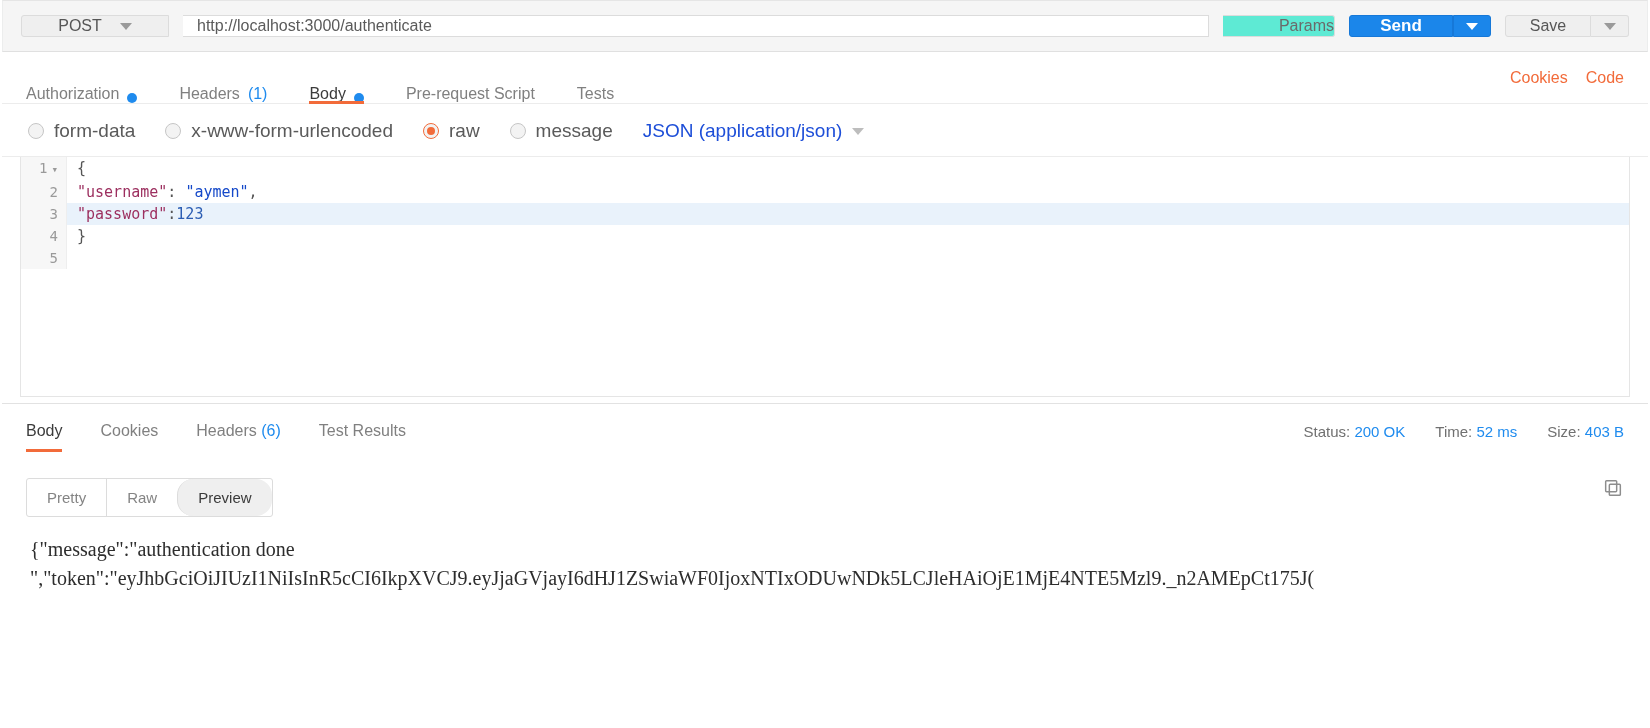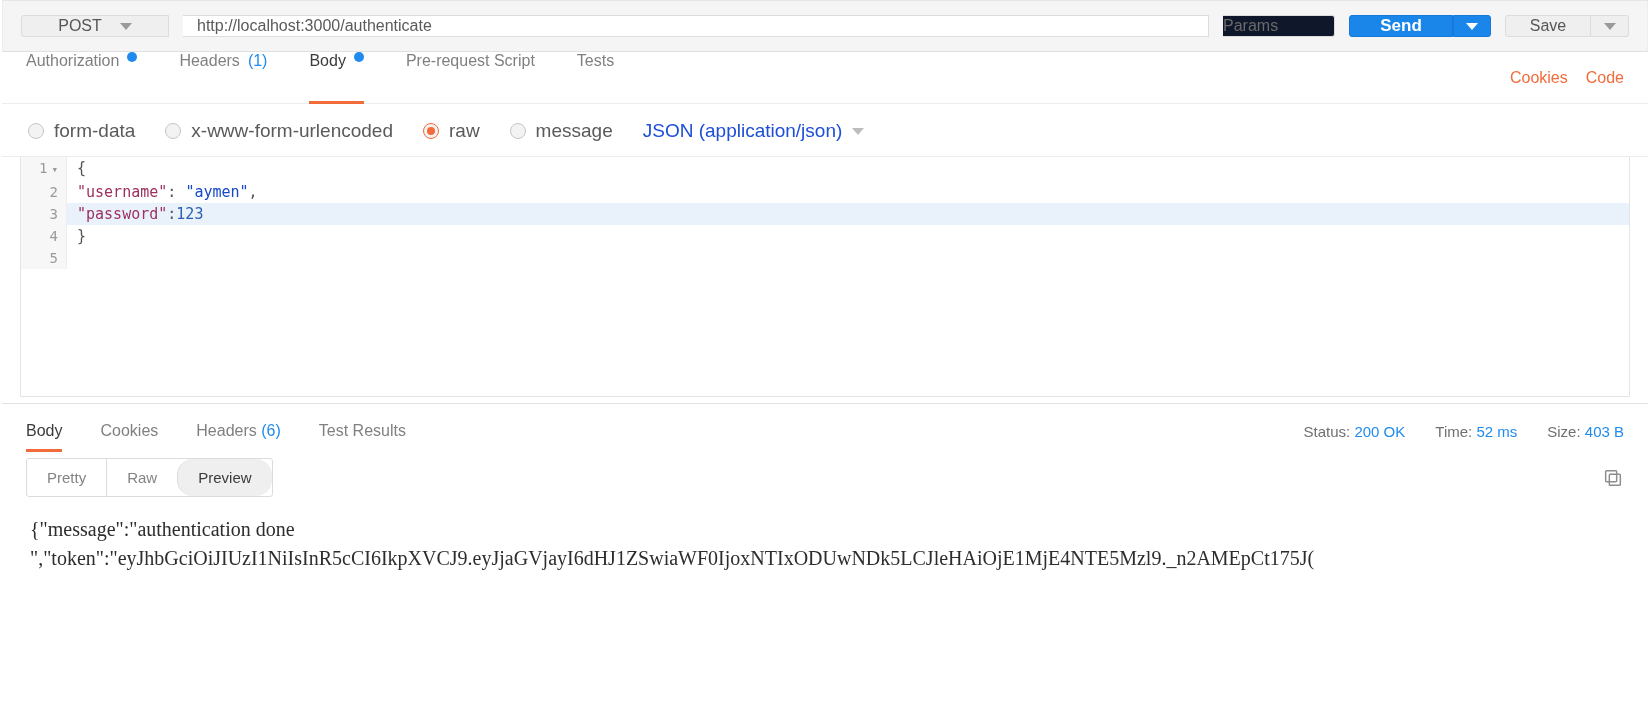--- a/index.html
+++ b/index.html
@@ -47,22 +47,22 @@
     background: #ffffff;
     border: 1px solid #dcdcdc;
     border-left: none;
     border-radius: 0;
     padding: 0 14px;
     color: #5a5a5a;
     font-size: 16px;
   }
   .params-btn {
     width: 112px;
-    display: flex; align-items: center; justify-content: flex-start;
-    background: #0f172a;
+    display: flex; align-items: center; justify-content: flex-end;
+    background: #5eead4;
     border: 1px solid #dcdcdc;
     border-left: none;
     border-radius: 0 3px 3px 0;
     font-size: 16px;
     color: #6a6a6a;
     cursor: pointer;
   }
 
   .btn-group { display: flex; }
   .send-btn {
@@ -102,21 +102,21 @@
   
   .req-tabs {
     display:flex;align-items:center;
     padding: 0 24px;
     height: 52px;
     border-bottom:1px solid #ececec;
     gap: 42px;
     color:#808080;
     font-size:16px;
   }
-  .req-tab { display:flex;align-items:flex-start;gap:8px;cursor:pointer; height:100%; position:relative;}
+  .req-tab { display:flex;align-items:flex-end;gap:8px;cursor:pointer; height:100%; position:relative;}
   .req-tab.active { color:#3b3b3b; font-weight:500;}
   .req-tab.active::after{
     content:"";position:absolute;left:0;right:0;bottom:-1px;height:3px;background:#f26b3a;
   }
   .dot { width:10px;height:10px;border-radius:50%;background:#1f8bee;display:inline-block;}
   .count-blue { color:#1f8bee;}
   .tabs-spacer{flex:1;}
   .link-orange{color:#f26b3a;cursor:pointer;}
   .links-right{display:flex;gap:18px;}
 
@@ -177,21 +177,21 @@
   .resp-tab.active{color:#3b3b3b;font-weight:500;}
   .resp-tab.active::after{content:"";position:absolute;left:0;right:0;bottom:6px;height:3px;background:#f26b3a;}
   .resp-spacer{flex:1;}
   .resp-meta{display:flex;gap:30px;font-size:15px;color:#707070;}
   .meta-val{color:#1f8bee;}
 
   .resp-subtabs{
     display:flex;align-items:center;
     padding:0 24px 10px;
   }
-  .seg{display:flex;border:1px solid #dcdcdc;border-radius:3px;overflow:hidden;}
+  .seg{display:flex;border:1px solid #dcdcdc;border-radius:3px;overflow:hidden;margin-top:20px;}
   .seg-btn{padding:10px 20px;font-size:15px;color:#848484;cursor:pointer;}
   .seg-btn + .seg-btn{border-left:1px solid #dcdcdc;}
   .seg-btn.active{background:#efefef;color:#3b3b3b;border-radius:16px;}
   .sub-spacer{flex:1;}
   .copy-icon{width:22px;height:22px;cursor:pointer;color:#8d8d8d;}
   .copy-icon svg{width:100%;height:100%;stroke:#8d8d8d;fill:none;stroke-width:1.6;}
 
   .resp-body{
     padding: 8px 28px 20px;
     font-family: "Times New Roman", serif;

